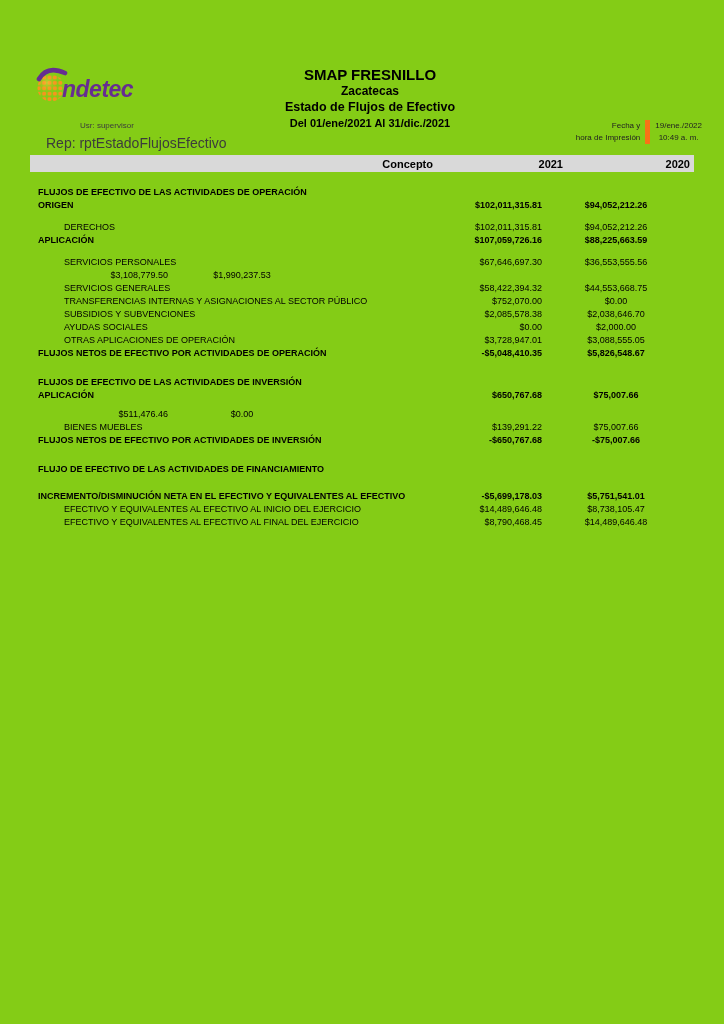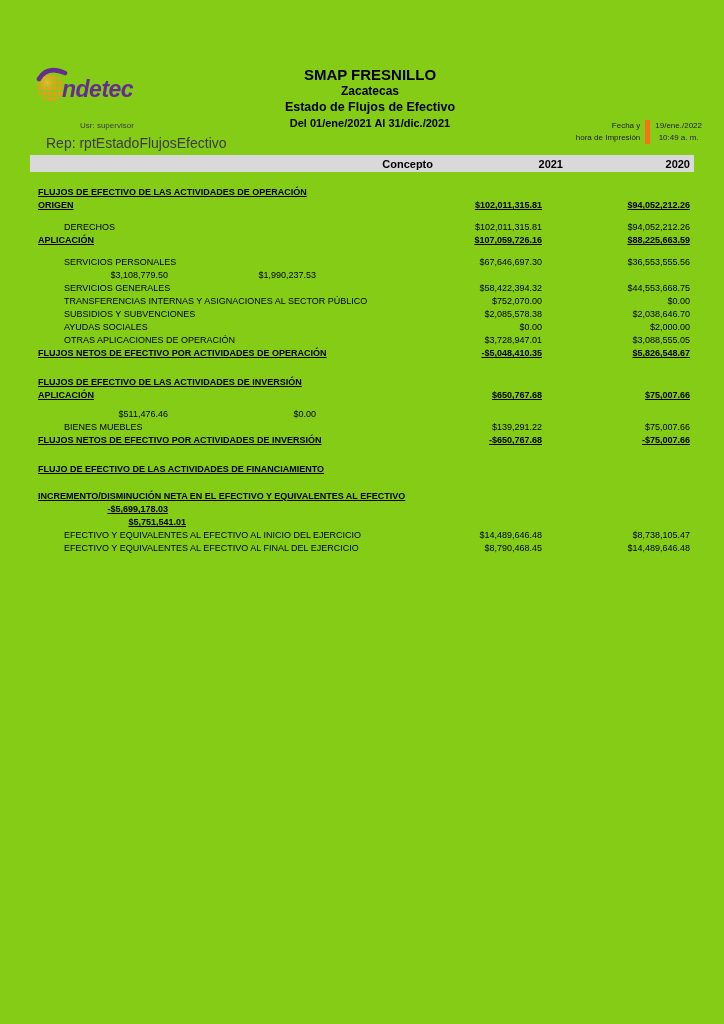--- a/index.html
+++ b/index.html
@@ -37,27 +37,27 @@
     font-size:11px; font-weight:bold;
   }
   .col-bar .c-lbl { flex:1; text-align:right; }
   .col-bar .c-v1  { width:130px; text-align:right; }
   .col-bar .c-v2  { width:131px; text-align:right; padding-right:4px; }
 
   .rows { position:absolute; left:38px; top:186px; width:652px; }
   .r { display:flex; line-height:13px; font-size:9px; white-space:nowrap; }
   .r .lbl { flex:1; min-width:0; overflow:visible; }
   .r .v1  { width:130px; text-align:right; flex:none; }
-  .r .v2  { width:148px; text-align:right; flex:none; }
-  .r.bold { font-weight:bold;text-decoration:underline; }
+  .r .v2  { width:148px; text-align:center; flex:none; }
+  .r.bold { font-weight:bold; }
   .r.detail .lbl { padding-left:26px; }
   .gap-a { margin-top:9px; }
   .gap-s { margin-top:6px; }
   .gap-b { margin-top:16px; }
-  .gap-c { margin-top:14px;flex-direction:column; }
+  .gap-c { margin-top:14px; }
 </style>
 </head>
 <body>
 
 <div class="page">
 
   <div class="logo">
     <svg width="98" height="40" viewBox="0 0 98 40">
       <defs>
         <pattern id="dots" width="5.4" height="5.4" patternUnits="userSpaceOnUse">

